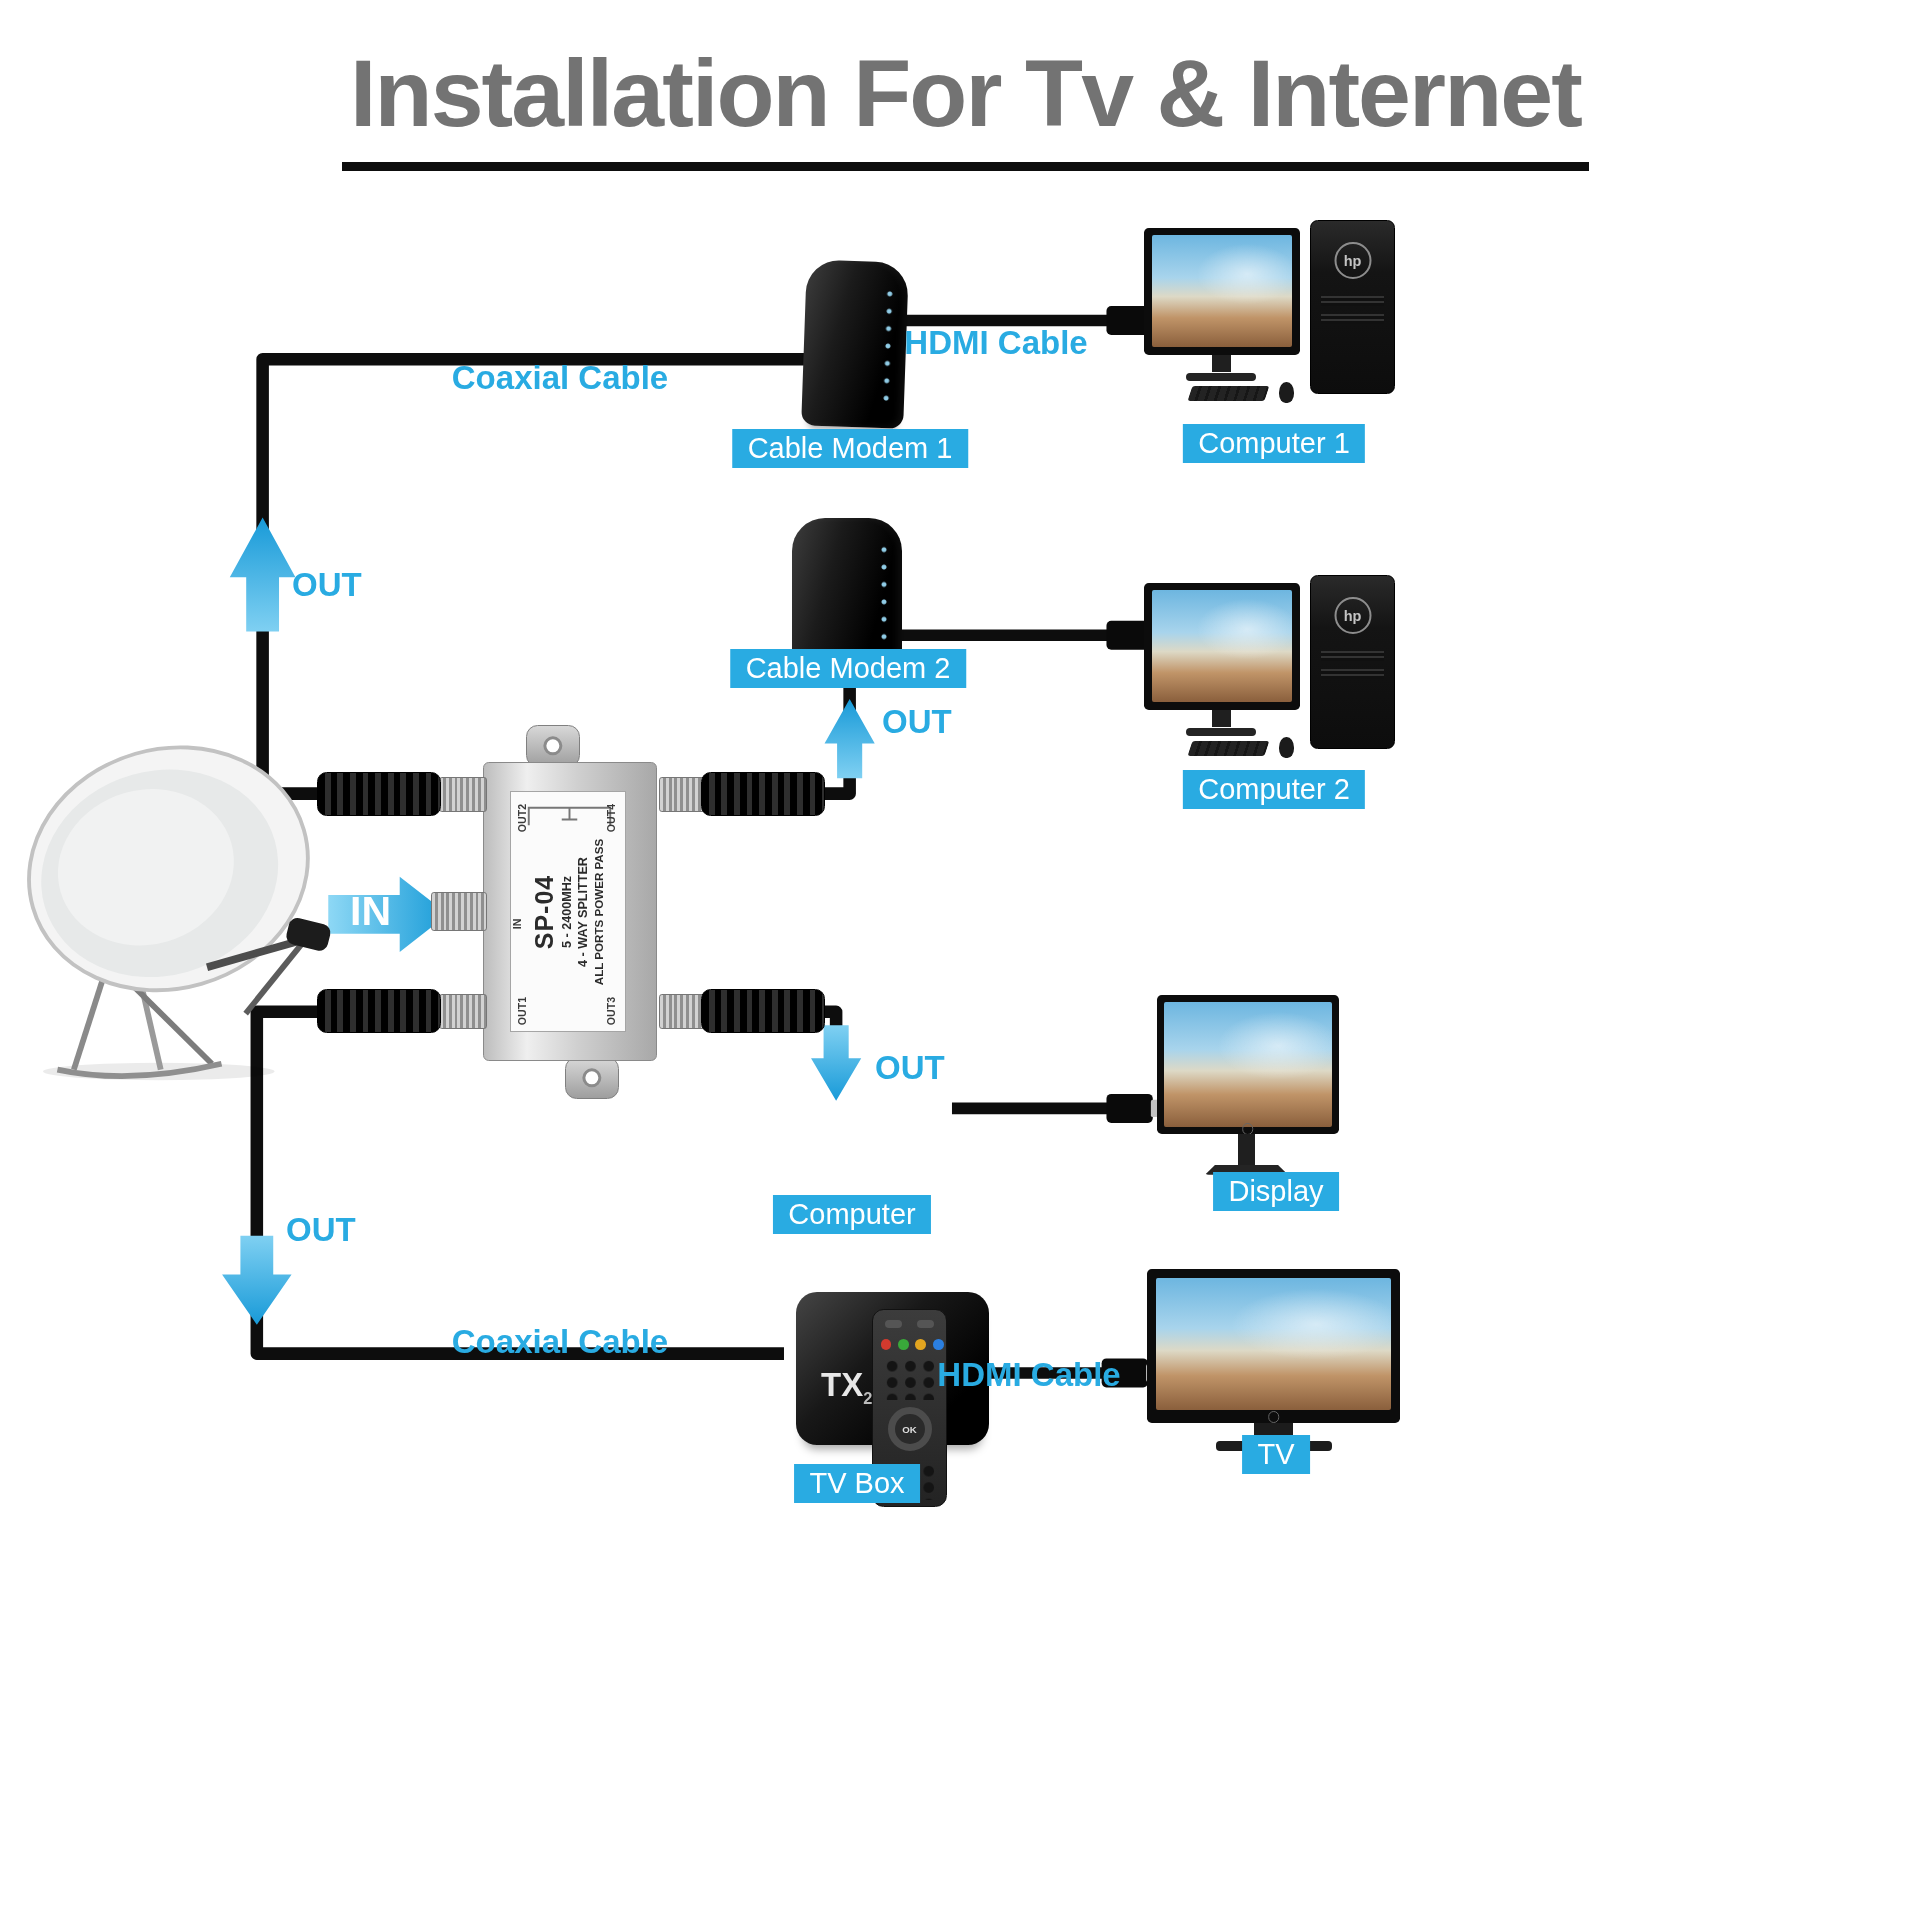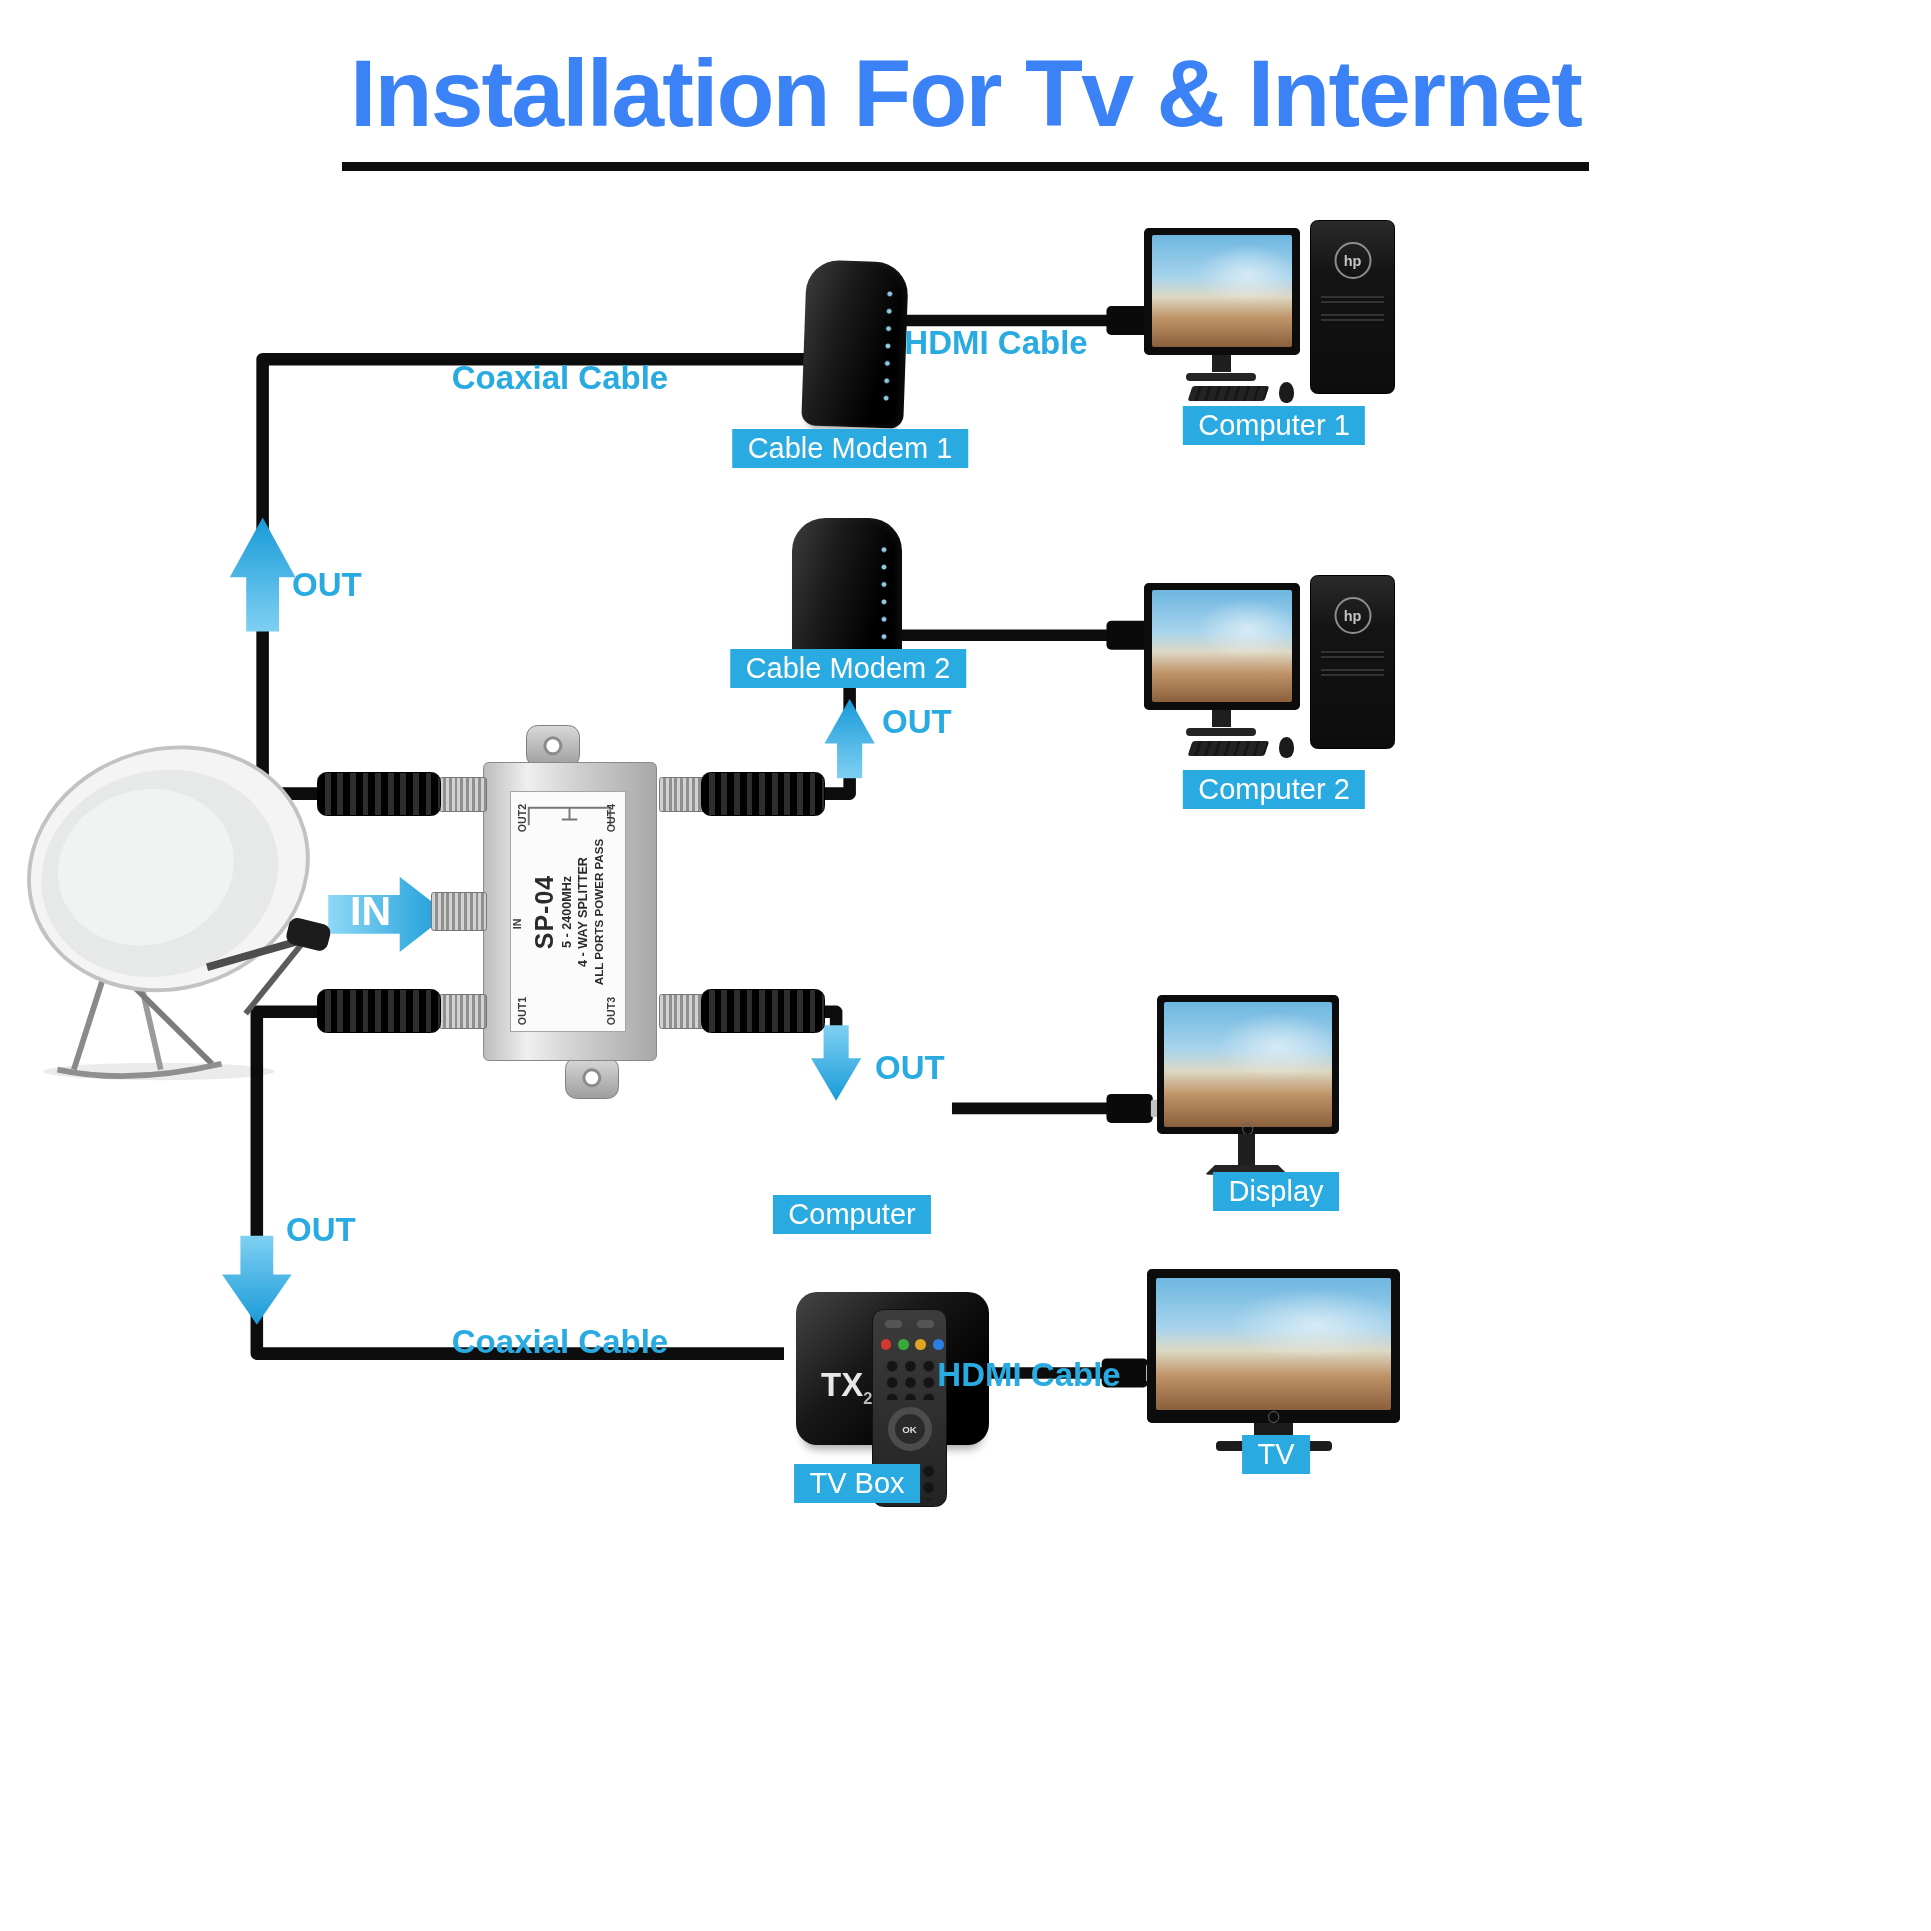--- a/index.html
+++ b/index.html
@@ -2,21 +2,21 @@
 <html><head>
 <meta charset="utf-8">
 <style>
   * { margin:0; padding:0; box-sizing:border-box; }
   body { font-family:"Liberation Sans", sans-serif; background:#fff; }
   .canvas { position:relative; width:1931px; height:1931px; background:#ffffff; overflow:hidden; }
 
   
   .title-wrap { position:absolute; top:39px; left:0; width:100%; text-align:center; z-index:5; }
   .title-text { display:inline-block; font-size:95px; font-weight:bold; letter-spacing:-1.9px;
-                color:#3b82f6; border-bottom:9.7px solid #0d0d0d; padding:0 7.7px 13.5px 7.7px; }
+                color:#737373; border-bottom:9.7px solid #0d0d0d; padding:0 7.7px 13.5px 7.7px; }
   .tag { position:absolute; transform:translateX(-50%); background:#29abe2; color:#fff;
          font-size:29px; padding:2.9px 15.4px; white-space:nowrap; z-index:6; }
   .flow-label { position:absolute; color:#29abe2; font-weight:bold; font-size:33px;
                 white-space:nowrap; z-index:6; }
   .flow-label.centered { transform:translateX(-50%); }
   .in-label { position:absolute; color:#fff; font-weight:bold; font-size:41px; z-index:7; }
 
   svg.wires { position:absolute; left:0; top:0; z-index:1; }
   .device { position:absolute; z-index:2; }
 
@@ -294,21 +294,21 @@
   <div class="device" style="left:1147px; top:1269px; width:253px; height:193px;">
     <div class="monitor" style="left:0; top:0; width:253px; height:154px; padding:8.7px 8.7px 13.5px 8.7px;">
       <div class="screen"></div>
       <div class="logo-dot" style="bottom:0;"></div>
     </div>
     <div class="tv-pedestal" style="left:107px; top:154px; width:39px; height:17.4px;"></div>
     <div class="tv-pedestal" style="left:69px; top:172px; width:116px; height:9.7px; border-radius:3.9px;"></div>
   </div>
 
   <div class="tag" style="left:850px;  top:429px;">Cable Modem 1</div>
-  <div class="tag" style="left:1274px; top:406px;text-align:center;">Computer 1</div>
+  <div class="tag" style="left:1274px; top:424px;text-align:center;">Computer 1</div>
   <div class="tag" style="left:848px;  top:649px;">Cable Modem 2</div>
   <div class="tag" style="left:1274px; top:770px;">Computer 2</div>
   <div class="tag" style="left:852px;  top:1195px;">Computer</div>
   <div class="tag" style="left:1276px; top:1172px;">Display</div>
   <div class="tag" style="left:857px;  top:1464px;">TV Box</div>
   <div class="tag" style="left:1276px; top:1435px;">TV</div>
 
   <div class="flow-label centered" style="left:560px;  top:359px;">Coaxial Cable</div>
   <div class="flow-label centered" style="left:996px; top:324px;">HDMI Cable</div>
   <div class="flow-label" style="left:292px; top:566px;">OUT</div>

